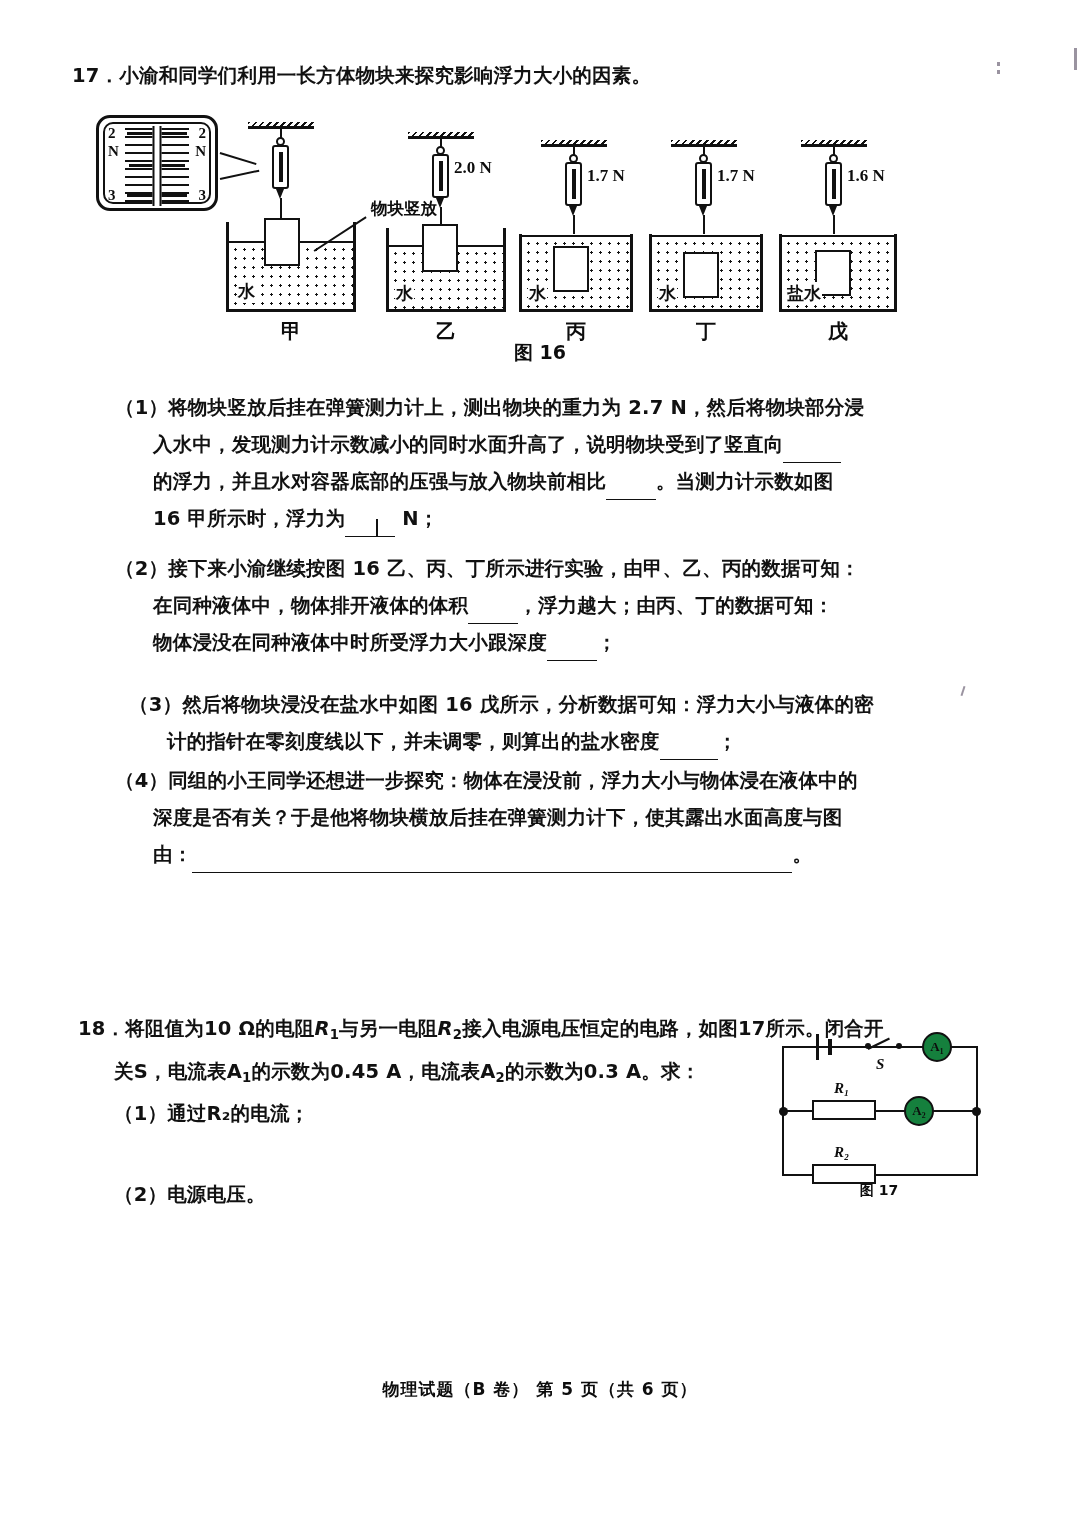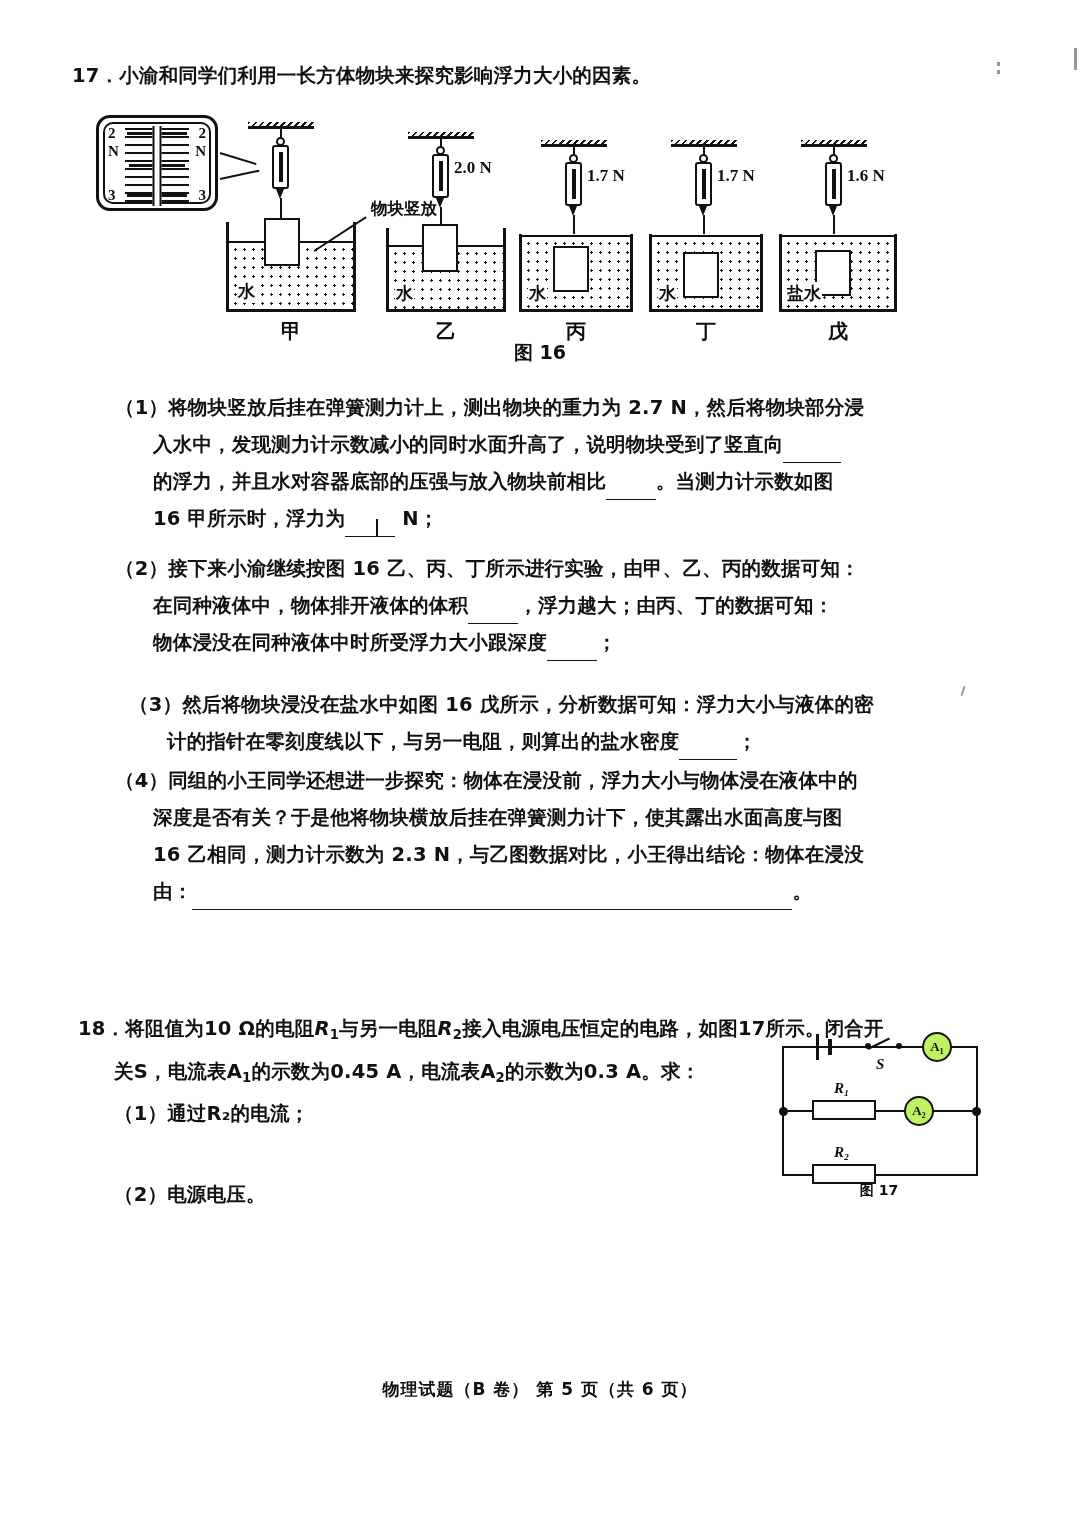--- a/index.html
+++ b/index.html
@@ -203,21 +203,21 @@
   .resistor {
     position: absolute;
     border: 2.4px solid #111;
     background: #fff;
     z-index: 3;
   }
   .meter {
     position: absolute;
     border: 2.4px solid #111;
     border-radius: 50%;
-    background: #bef264;
+    background: #15803d;
     z-index: 4;
     display: flex; align-items: center; justify-content: center;
     font-size: 13px; font-family: "Liberation Serif", serif;
     font-weight: 600;
   }
   .batt-long, .batt-short {
     position: absolute; background: #111;
   }
   .sw-lever {
     position: absolute; height: 2.4px; background: #111;
@@ -380,27 +380,26 @@
   </div>
 
   <div class="para qtext" style="left:115px;top:550px;width:870px;">
     <span class="ln"><span>（2）</span><span>接下来小渝继续按图 16 乙、丙、丁所示进行实验，由甲、乙、丙的数据可知：</span></span>
     <span class="ln ind"><span>在同种液体中，物体排开液体的体积</span><span class="blank-line bl-50"></span><span>，浮力越大；由丙、丁的数据可知：</span></span>
     <span class="ln ind"><span>物体浸没在同种液体中时所受浮力大小跟深度</span><span class="blank-line bl-50"></span><span>；</span></span>
   </div>
 
   <div class="para qtext" style="left:129px;top:662px;width:870px;margin-top:24px;">
     <span class="ln"><span>（3）</span><span>然后将物块浸没在盐水中如图 16 戊所示，分析数据可知：浮力大小与液体的密</span></span>
-    <span class="ln ind"><span>计的指针在零刻度线以下，与另一电阻，则算出的盐水密度</span><span class="blank-line bl-58"></span><span>；</span></span>
+    <span class="ln ind"><span>计的指针在零刻度线以下，并未调零，则算出的盐水密度</span><span class="blank-line bl-58"></span><span>；</span></span>
   </div>
 
   <div class="para qtext" style="left:115px;top:762px;width:880px;">
     <span class="ln"><span>（4）</span><span>同组的小王同学还想进一步探究：物体在浸没前，浮力大小与物体浸在液体中的</span></span>
     <span class="ln ind"><span>深度是否有关？于是他将物块横放后挂在弹簧测力计下，使其露出水面高度与图</span></span>
-    <span class="ln ind"><span>16 乙相同，测力计示数为 2.3 N，与乙图数据对比，小王得出结论：物体在浸没</span></span>
     <span class="ln ind"><span>由：</span><span class="blank-line bl-long"></span><span>。</span></span>
   </div>
 
 
   <div class="para qtext" style="left:78px;top:1010px;width:920px;">
     <span class="ln"><span>18．</span><span>将阻值为10 Ω的电阻</span><span class="ital">R</span><sub>1</sub><span>与另一电阻</span><span class="ital">R</span><sub>2</sub><span>接入电源电压恒定的电路，如图17所示。闭合开</span></span>
     <span class="ln" style="padding-left:36px;"><span>关S，电流表A</span><sub>1</sub><span>的示数为0.45 A，电流表A</span><sub>2</sub><span>的示数为0.3 A。求：</span></span>
     <span class="ln" style="padding-left:36px;">（1）通过R₂的电流；</span>
     <span class="ln" style="padding-left:36px;margin-top:44px;">（2）电源电压。</span>
   </div>

